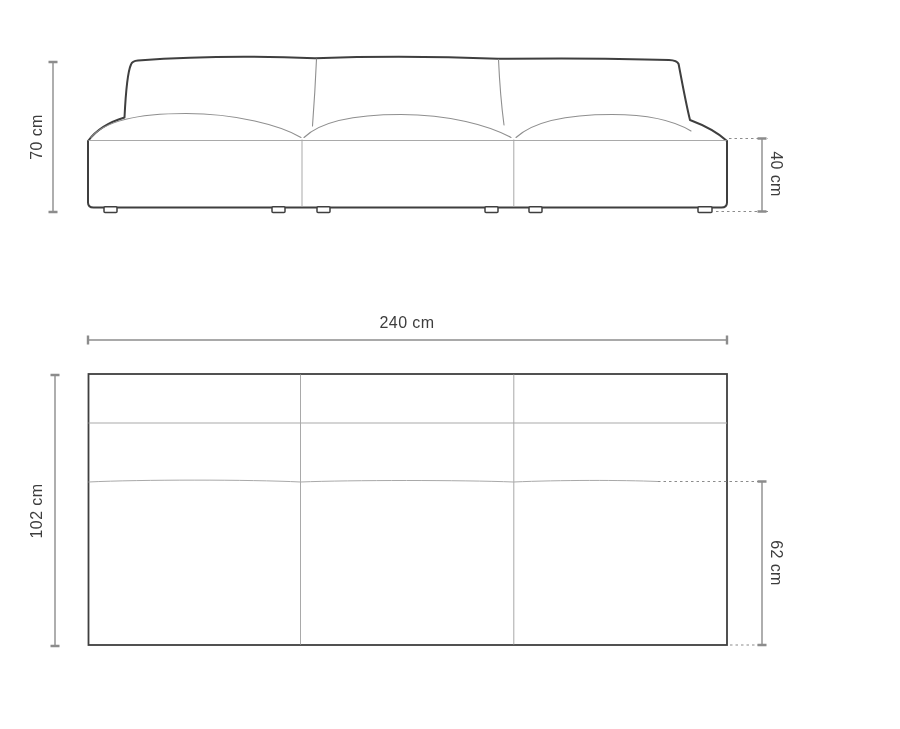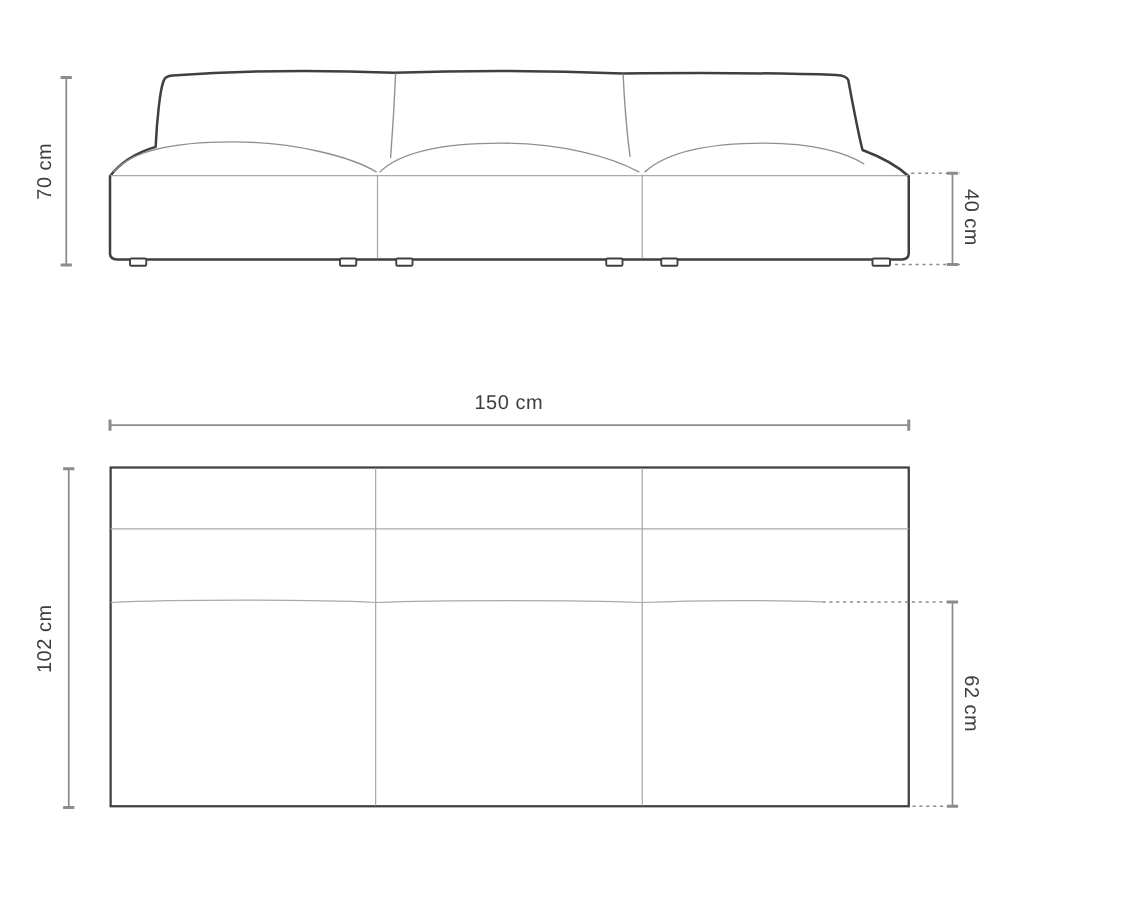--- a/index.html
+++ b/index.html
@@ -131,19 +131,19 @@
         <path class="ln-dim" d="M 762,481.5 L 762,645"></path>
         <path class="ln-tick" d="M 757.5,481.5 L 766.5,481.5 M 757.5,645 L 766.5,645"></path>
       </g>
     </g>
   </svg>
 
   <div class="dim-label rot-ccw" style="left:37px;top:137px;">70 cm</div>
 
   <div class="dim-label rot-cw" style="left:776px;top:174px;">40 cm</div>
 
-  <div class="dim-label" style="left:407px;top:323px;">150 cm</div>
+  <div class="dim-label" style="left:407px;top:323px;">240 cm</div>
 
   <div class="dim-label rot-ccw" style="left:37px;top:511px;">102 cm</div>
 
   <div class="dim-label rot-cw" style="left:776px;top:563px;">62 cm</div>
 
 </div>
 
 </body></html>

